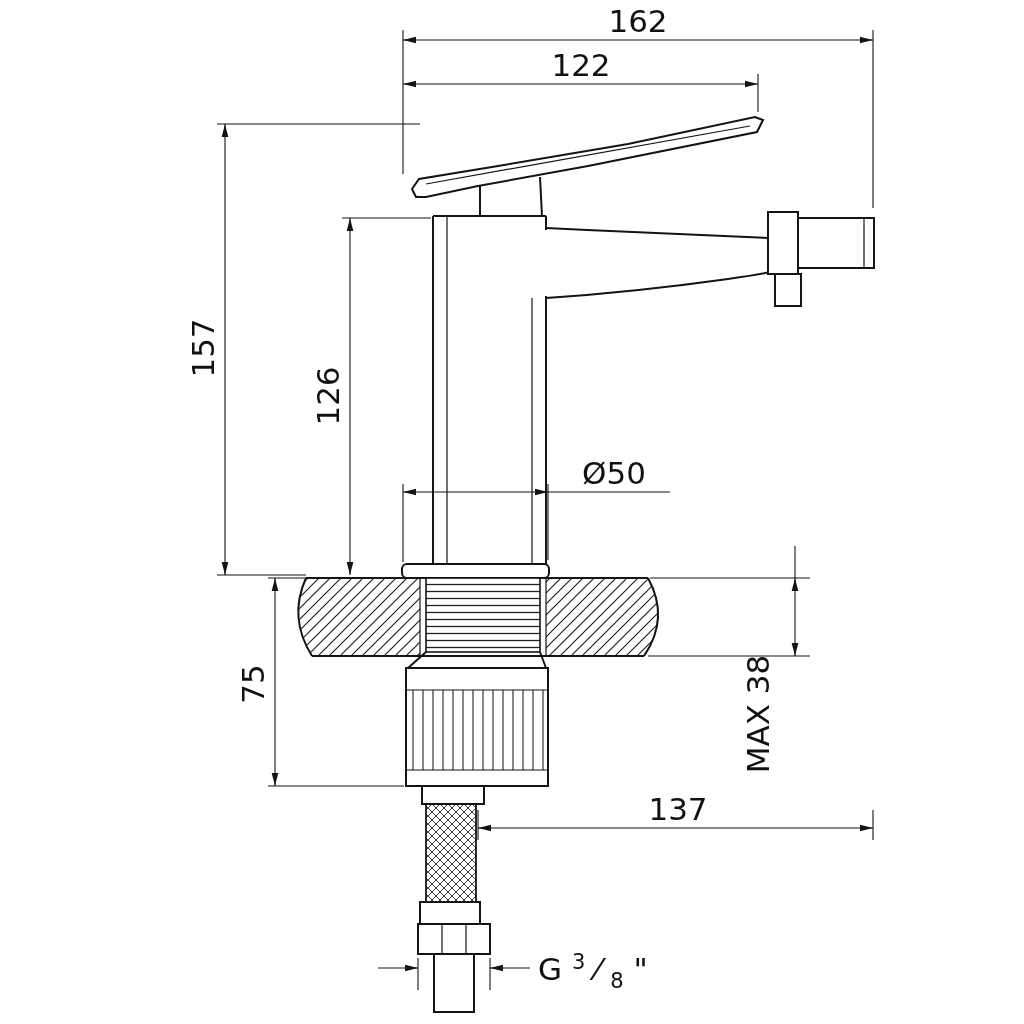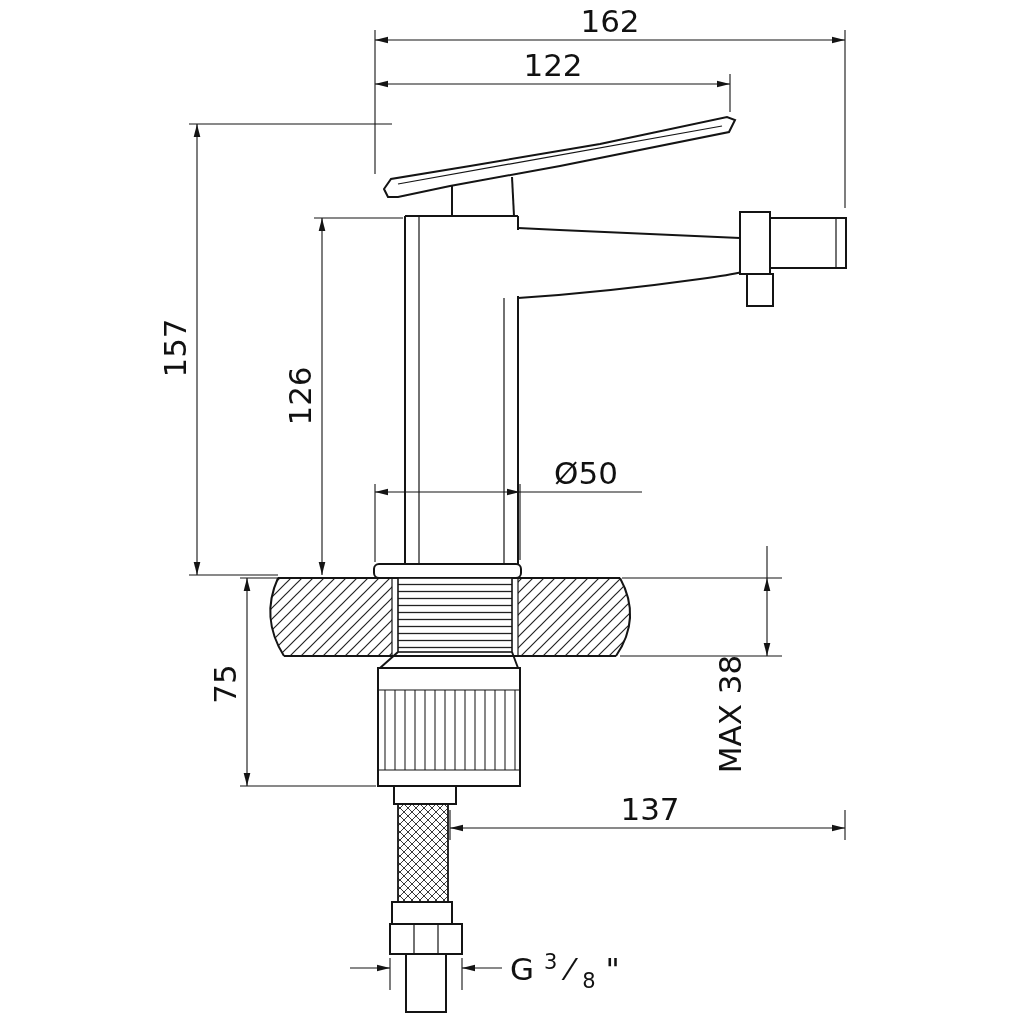--- a/index.html
+++ b/index.html
@@ -1,16 +1,16 @@
 <!DOCTYPE html>
 <html><head>
 <meta charset="utf-8">
 <style>
   html,body{margin:0;padding:0;background:#ffffff;}
-  .stage{width:988px;height:1024px;background:#ffffff;position:relative;}
+  .stage{width:988px;height:1024px;background:#ffffff;position:relative;margin-left:28px;}
   .ol   {stroke:#141414;stroke-width:2;fill:none;}
   .olf  {stroke:#141414;stroke-width:2;fill:#ffffff;}
   .thin {stroke:#141414;stroke-width:1.2;fill:none;}
   .dim  {stroke:#141414;stroke-width:1.1;fill:none;}
   .dimtext{font:31px "DejaVu Sans", sans-serif;fill:#111111;}
   .dimtext-sm{font:21px "DejaVu Sans", sans-serif;fill:#111111;}
 </style>
 </head>
 <body>
 

